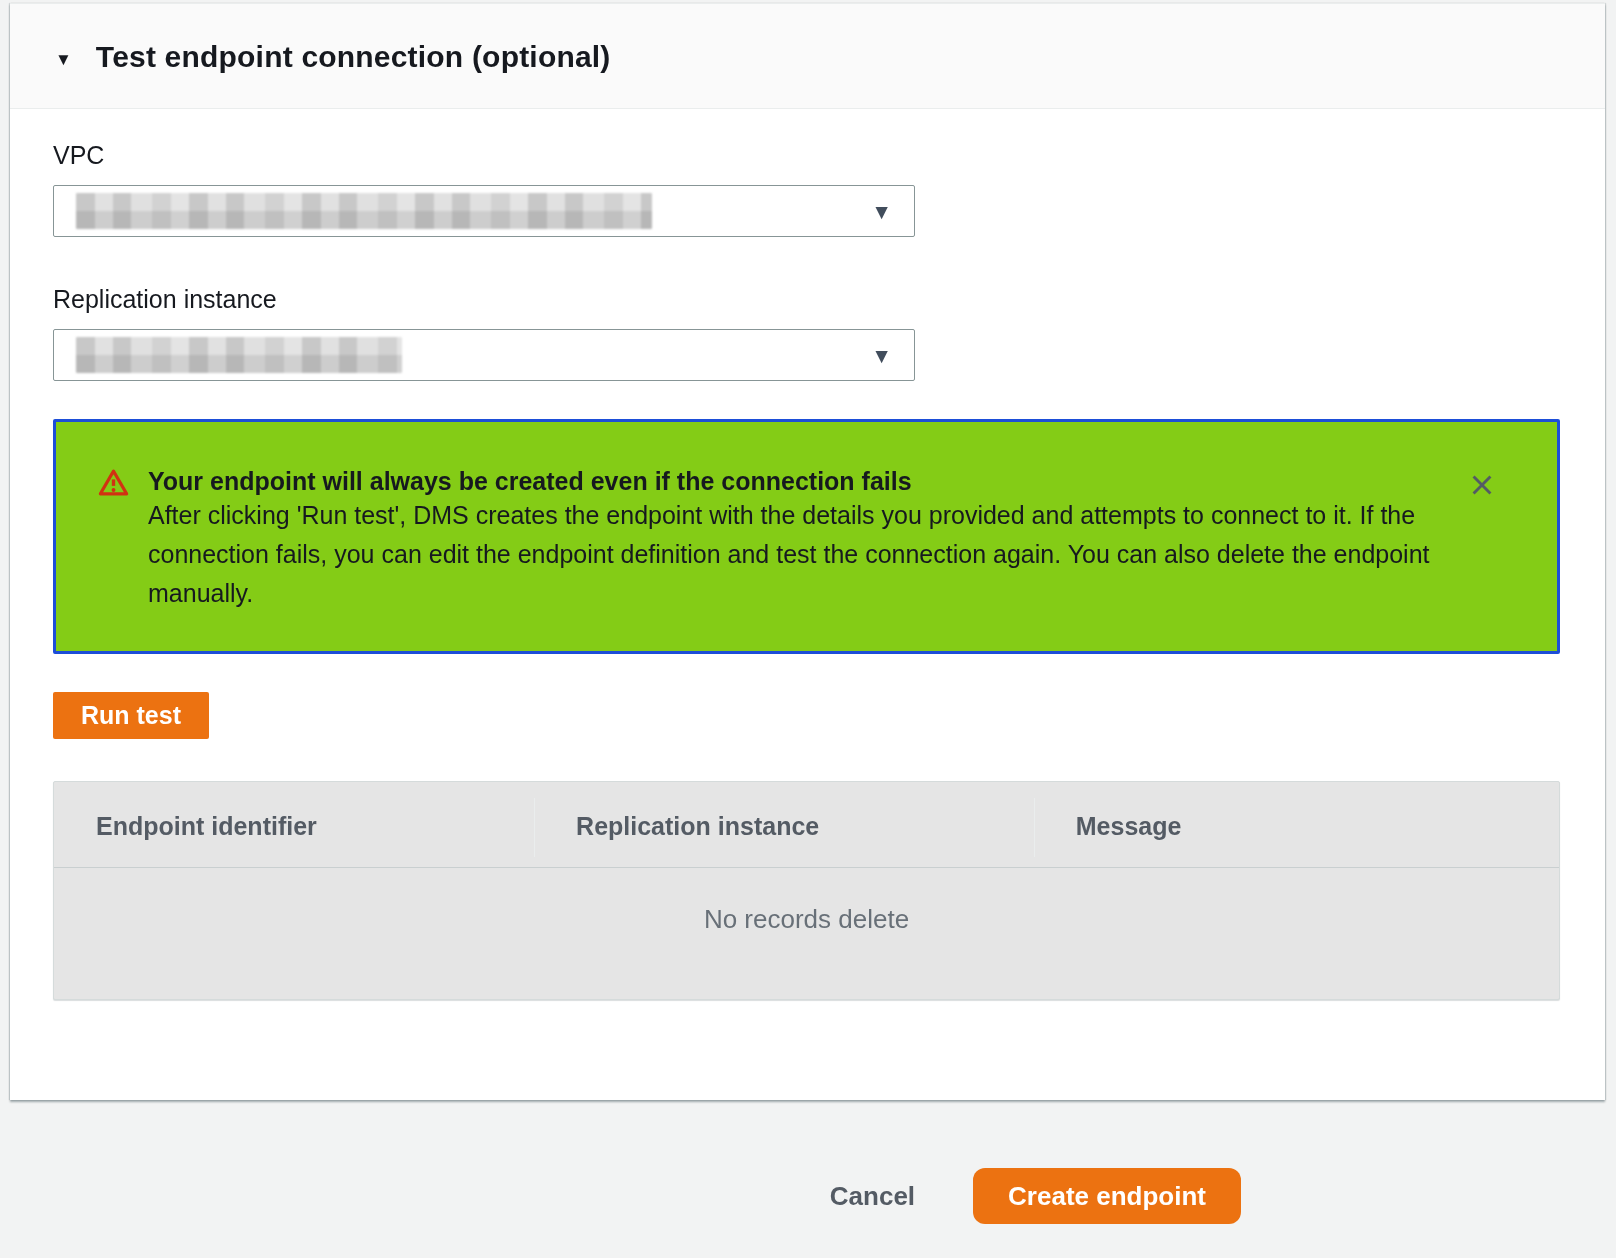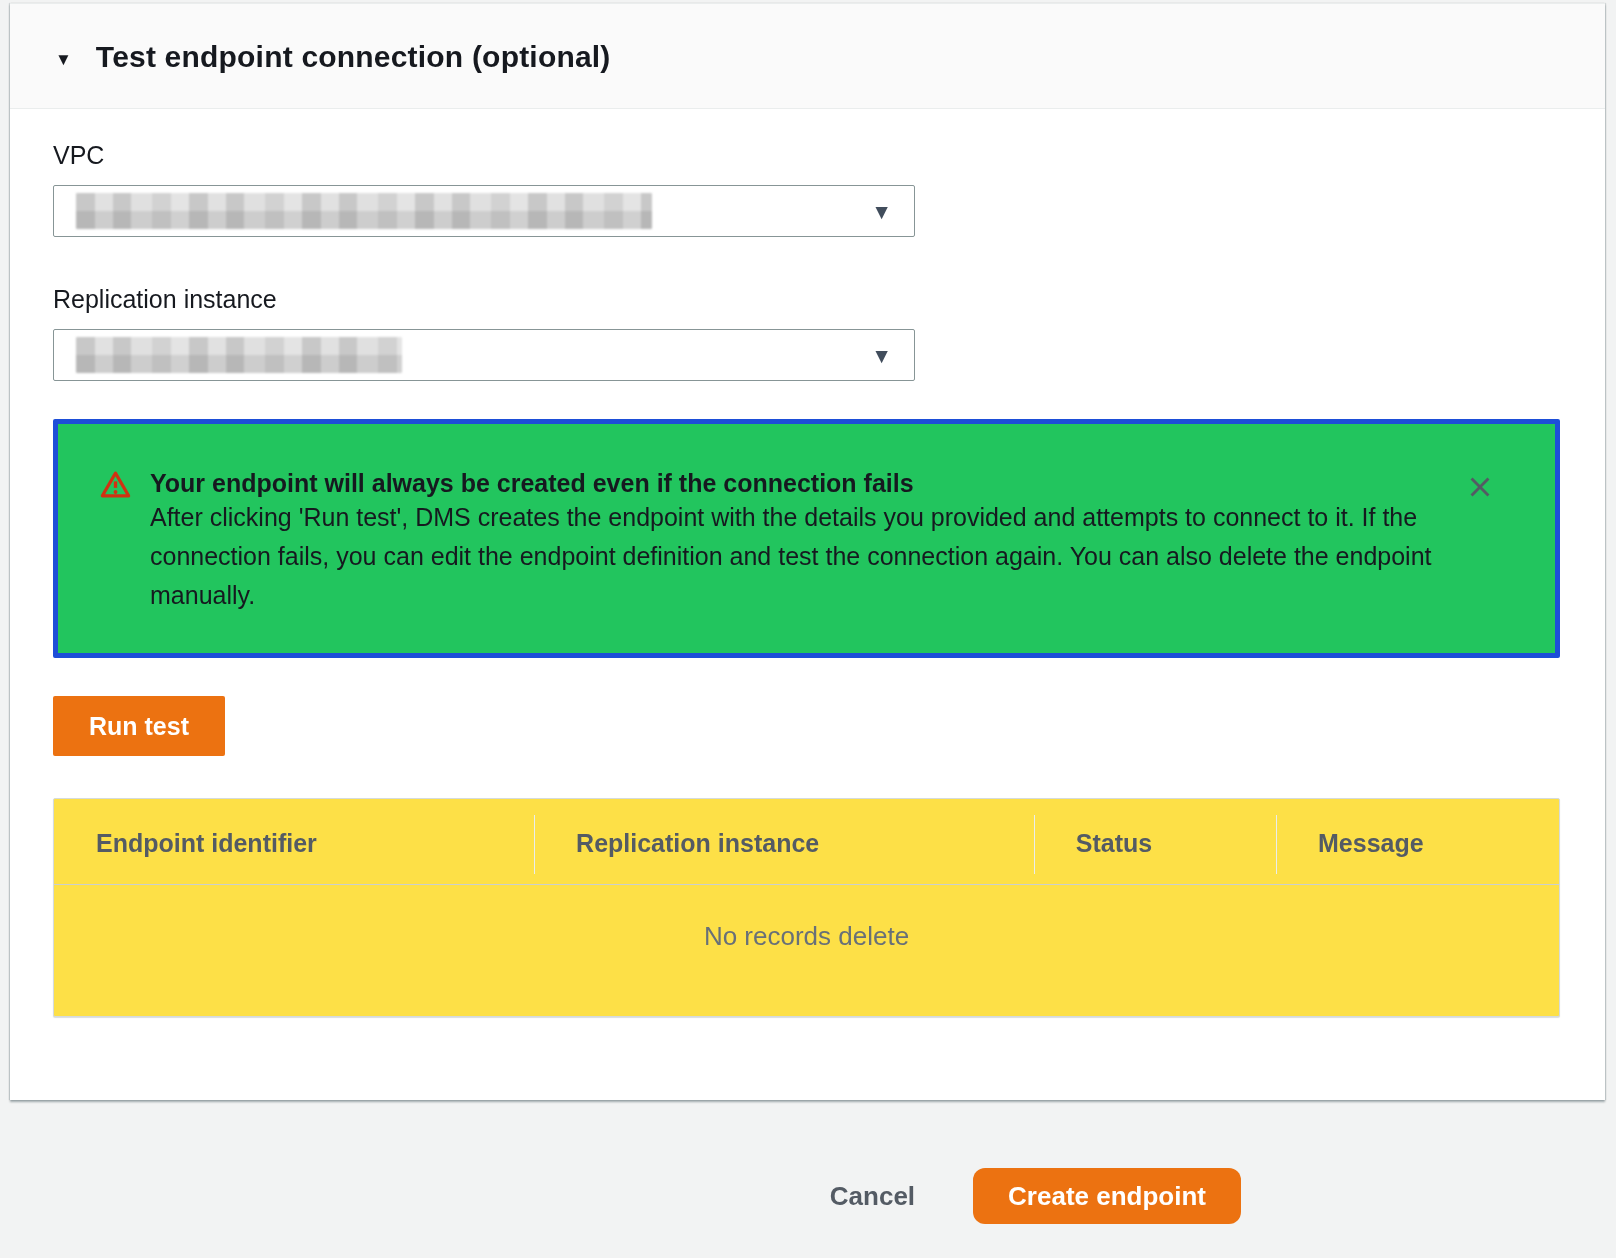--- a/index.html
+++ b/index.html
@@ -62,25 +62,25 @@
     filter: blur(1.2px);
   }
   .vpc-redacted { width: 576px; }
   .ri-redacted { width: 326px; }
 
   .spacer-48 { height: 48px; }
   .spacer-38 { height: 38px; }
   .spacer-42 { height: 42px; }
 
   .alert {
-    border: 5px solid #1d4ed8;
+    border: 3px solid #1d4ed8;
     border-radius: 2px;
     padding: 44px 42px 38px 42px;
     position: relative;
-    background: #22c55e;
+    background: #84cc16;
   }
   .alert-row { display: flex; align-items: flex-start; gap: 19px; }
   .alert-icon { flex: 0 0 auto; margin-top: 2px; }
   .alert-content { max-width: 1300px; }
   .alert-title { font-size: 25px; font-weight: 700; color: #16191f; line-height: 30px; }
   .alert-body {
     font-size: 25px;
     color: #16191f;
     line-height: 39px;
     margin-top: 0;
@@ -95,35 +95,35 @@
   }
 
   .btn {
     border: 0;
     border-radius: 2px;
     font-family: "Liberation Sans", sans-serif;
     font-weight: 700;
     cursor: pointer;
   }
   .btn-primary { background: #ec7211; color: #ffffff; }
-  .btn-run { height: 60px; padding: 0 36px; font-size: 25px; }
+  .btn-run { height: 47px; padding: 0 28px; font-size: 25px; }
   .btn-create { height: 56px; padding: 0 35px; font-size: 26px; border-radius: 12px; }
   .btn-link {
     background: none; border: 0;
     font-family: "Liberation Sans", sans-serif;
     font-size: 26px; font-weight: 700;
     color: #545b64;
     cursor: pointer;
   }
 
   .results-table {
     border: 1px solid #d5dbdb;
     border-radius: 2px;
     box-shadow: 0 1px 1px rgba(0,28,36,0.15);
-    background: #fde047;
+    background: #e5e5e5;
   }
   .thead {
     display: grid;
     grid-template-columns: 31.9% 33.2% 16.1% 18.8%;
     border-bottom: 1px solid #c9cfd0;
   }
   .th {
     position: relative;
     padding: 30px 10px 26px 42px;
     font-size: 25px;
@@ -212,21 +212,20 @@
     <div class="spacer-38"></div>
 
     <button class="btn btn-primary btn-run">Run test</button>
 
     <div class="spacer-42"></div>
 
     <div class="results-table">
       <div class="thead">
         <div class="th">Endpoint identifier</div>
         <div class="th">Replication instance</div>
-        <div class="th">Status</div>
         <div class="th">Message</div>
       </div>
       <div class="empty-state">No records delete</div>
     </div>
 
   </div>
 </div>
 
 <div class="page-footer">
   <button class="btn-link">Cancel</button>

